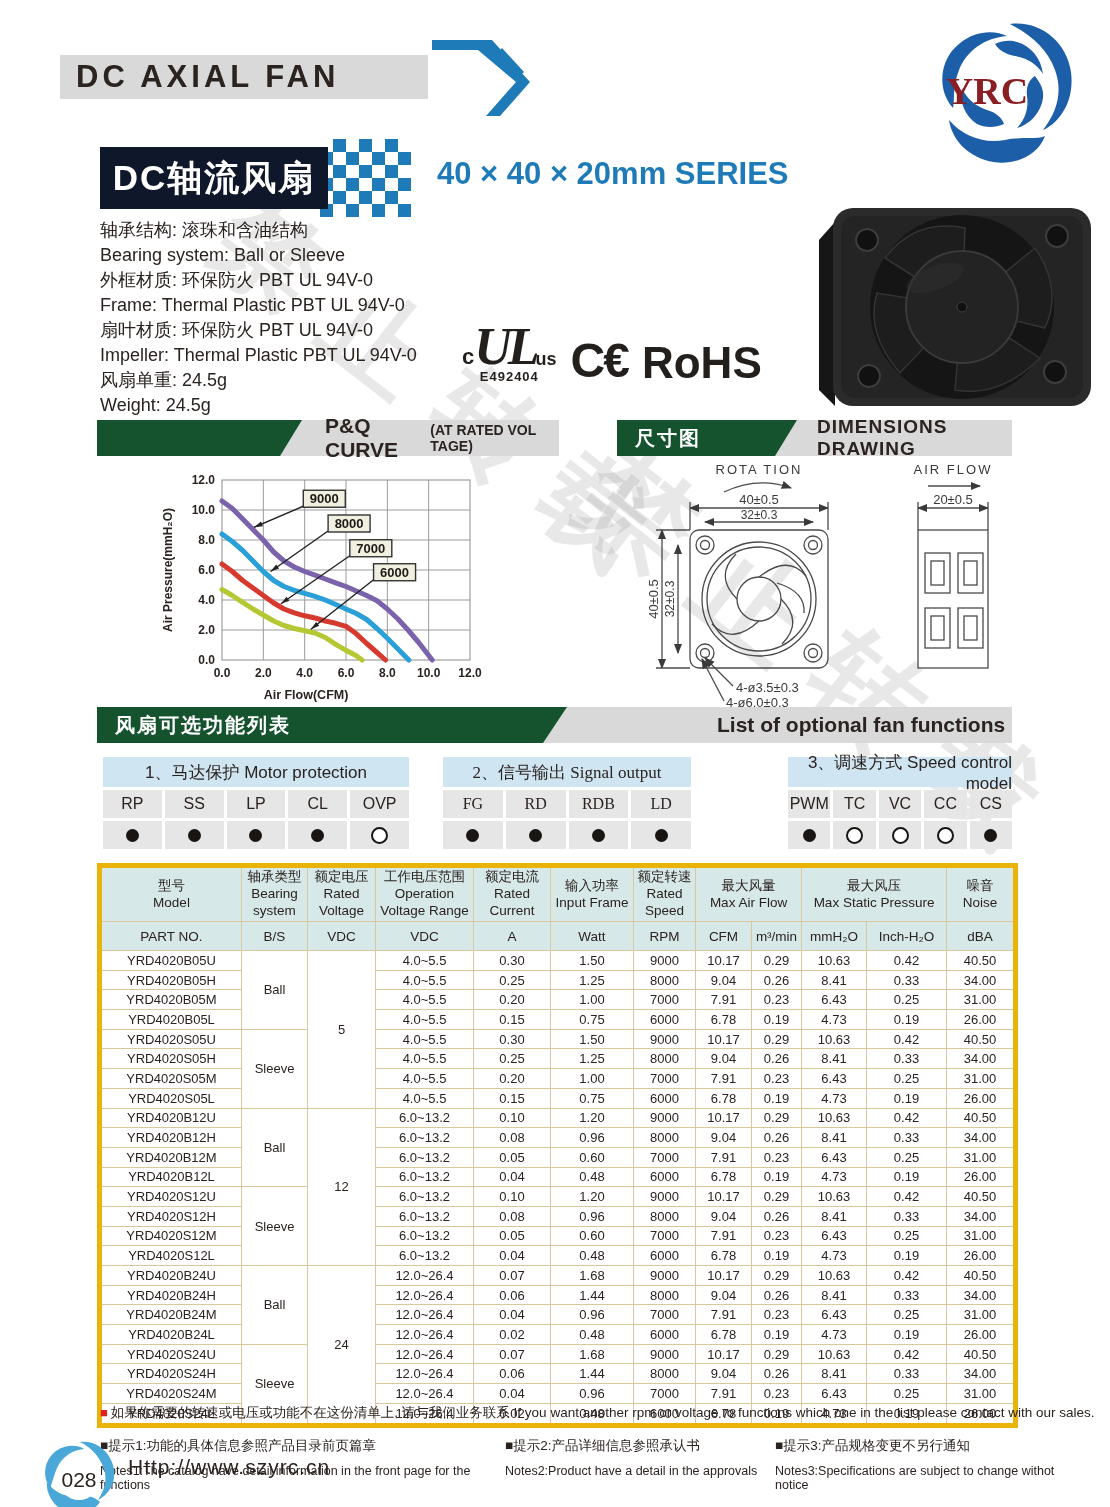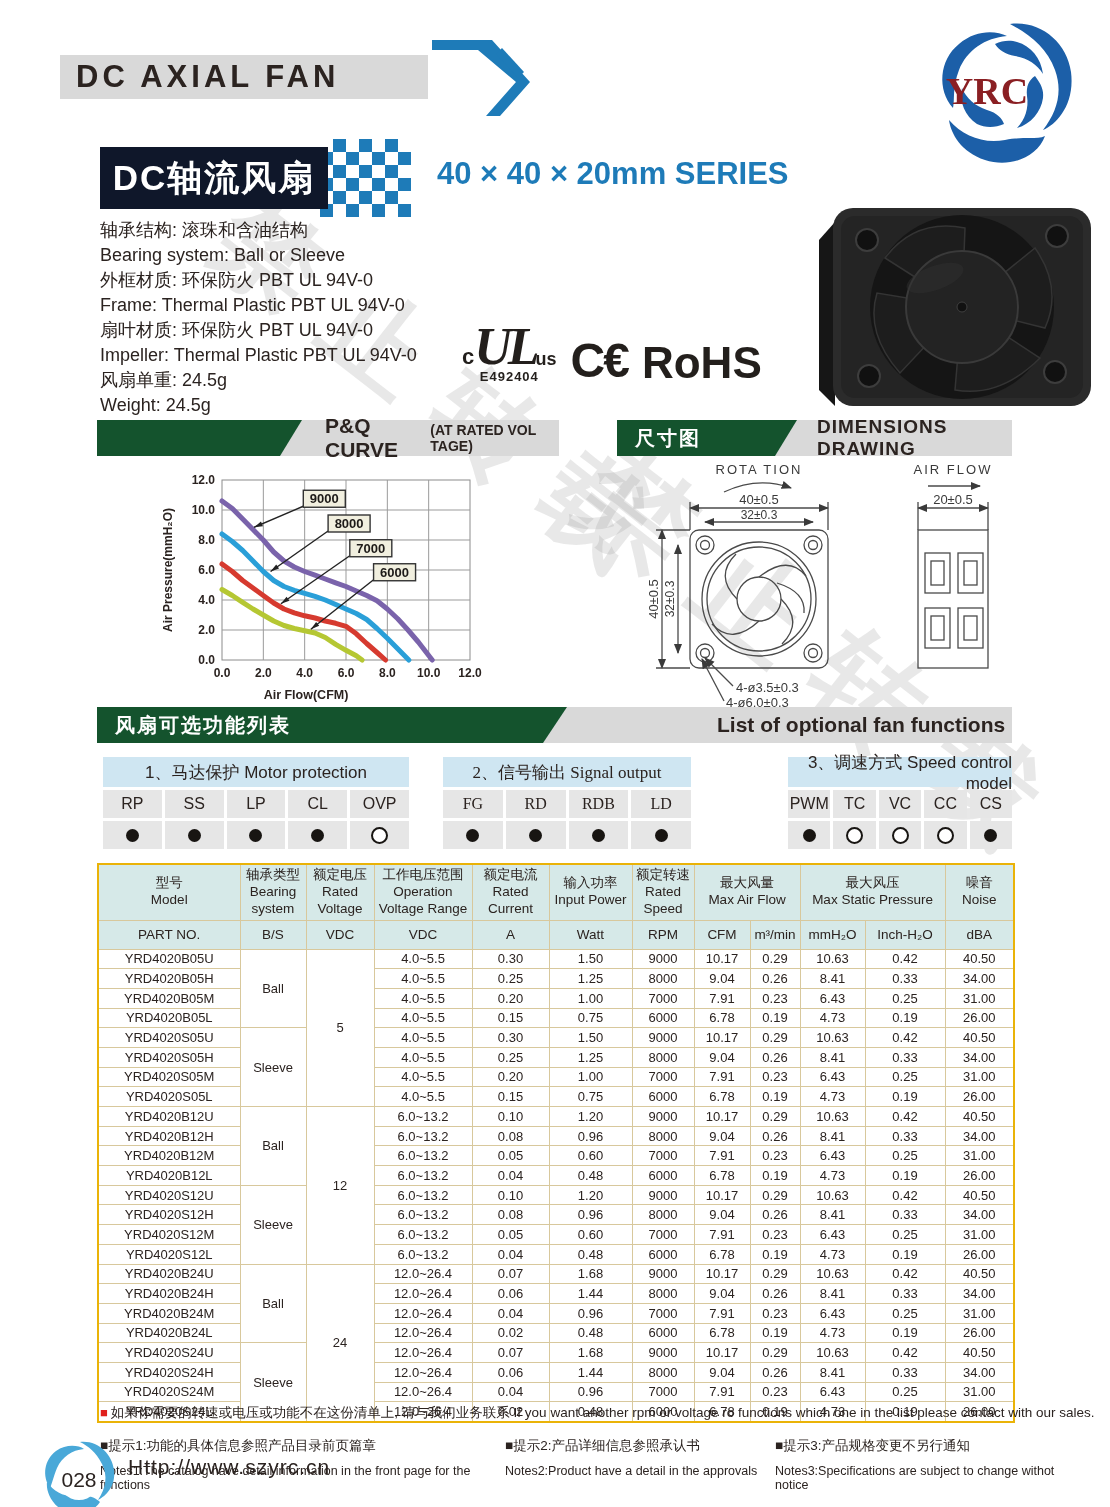--- a/index.html
+++ b/index.html
@@ -55,21 +55,21 @@
   .dot.filled{background:#181512;}
   .dot.open{background:#fff;border:2px solid #181512;}
 
   
   table.spec{border-collapse:collapse;table-layout:fixed;width:916px;font-size:13px;color:#2b2320;}
   table.spec td,table.spec th{border:1px solid #d8c89c;text-align:center;padding:0;font-weight:normal;}
   table.spec thead th{background:#d6e9e8;}
   table.spec .h1{height:56px;font-size:13.5px;line-height:1.25;}
   table.spec .h2 th{height:28px;font-size:13.5px;}
   table.spec tbody td{height:18.7px;background:#fff;}
-  table.spec{border:2px solid #eab308;}
+  table.spec{border:5px solid #eab308;}
 
   
   .note-red{left:100px;top:1404px;font-size:13.5px;color:#2b2320;}
   .sq-red{color:#e0201c;font-size:13px;margin-right:3px;}
   .tip-cn{font-size:13.5px;color:#2b2320;}
   .tip-en{font-size:12.5px;color:#2b2320;margin-top:9px;}
 
   .footer-url{left:128px;top:1455px;font-size:21px;color:#2b2320;letter-spacing:1px;}
 </style>
 </head>
@@ -422,21 +422,21 @@
           <th>
               <div>工作电压范围</div>
               <div>Operation Voltage Range</div>
             </th>
           <th>
               <div>额定电流</div>
               <div>Rated Current</div>
             </th>
           <th>
               <div>输入功率</div>
-              <div>Input Power</div>
+              <div>Input Frame</div>
             </th>
           <th>
               <div>额定转速</div>
               <div>Rated Speed</div>
             </th>
           <th colspan="2">
               <div>最大风量</div>
               <div>Max Air Flow</div>
             </th>
           <th colspan="2">

